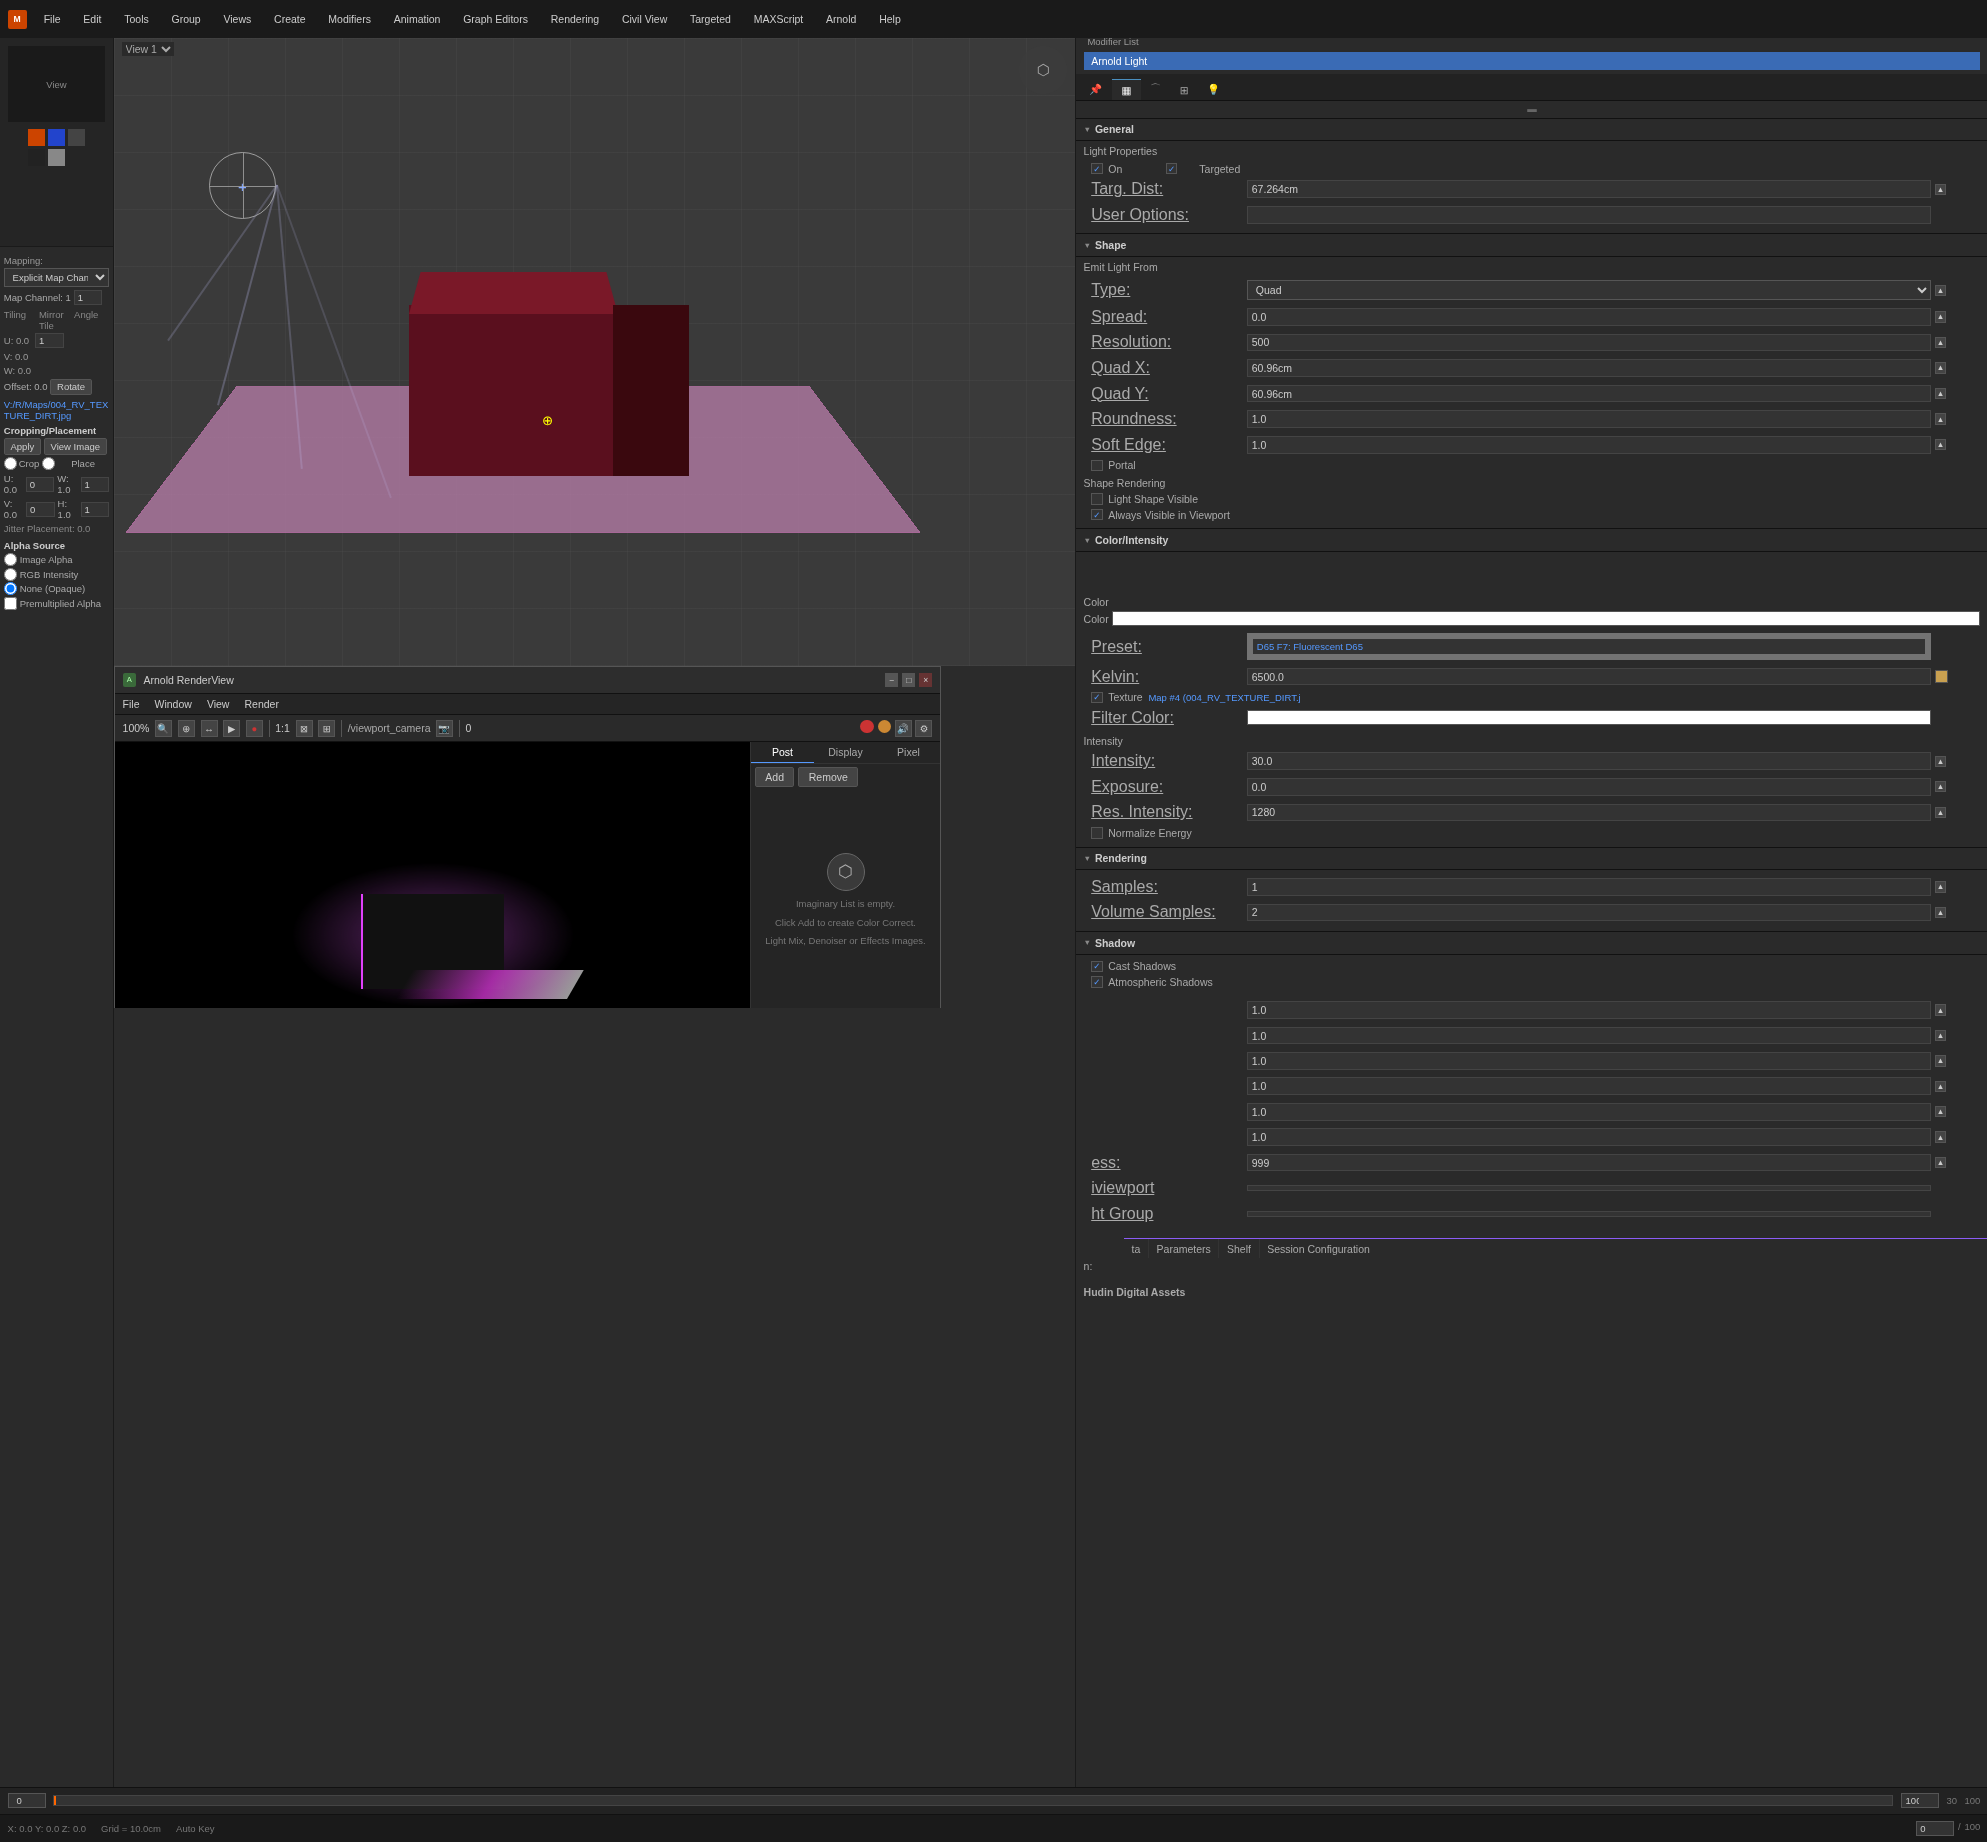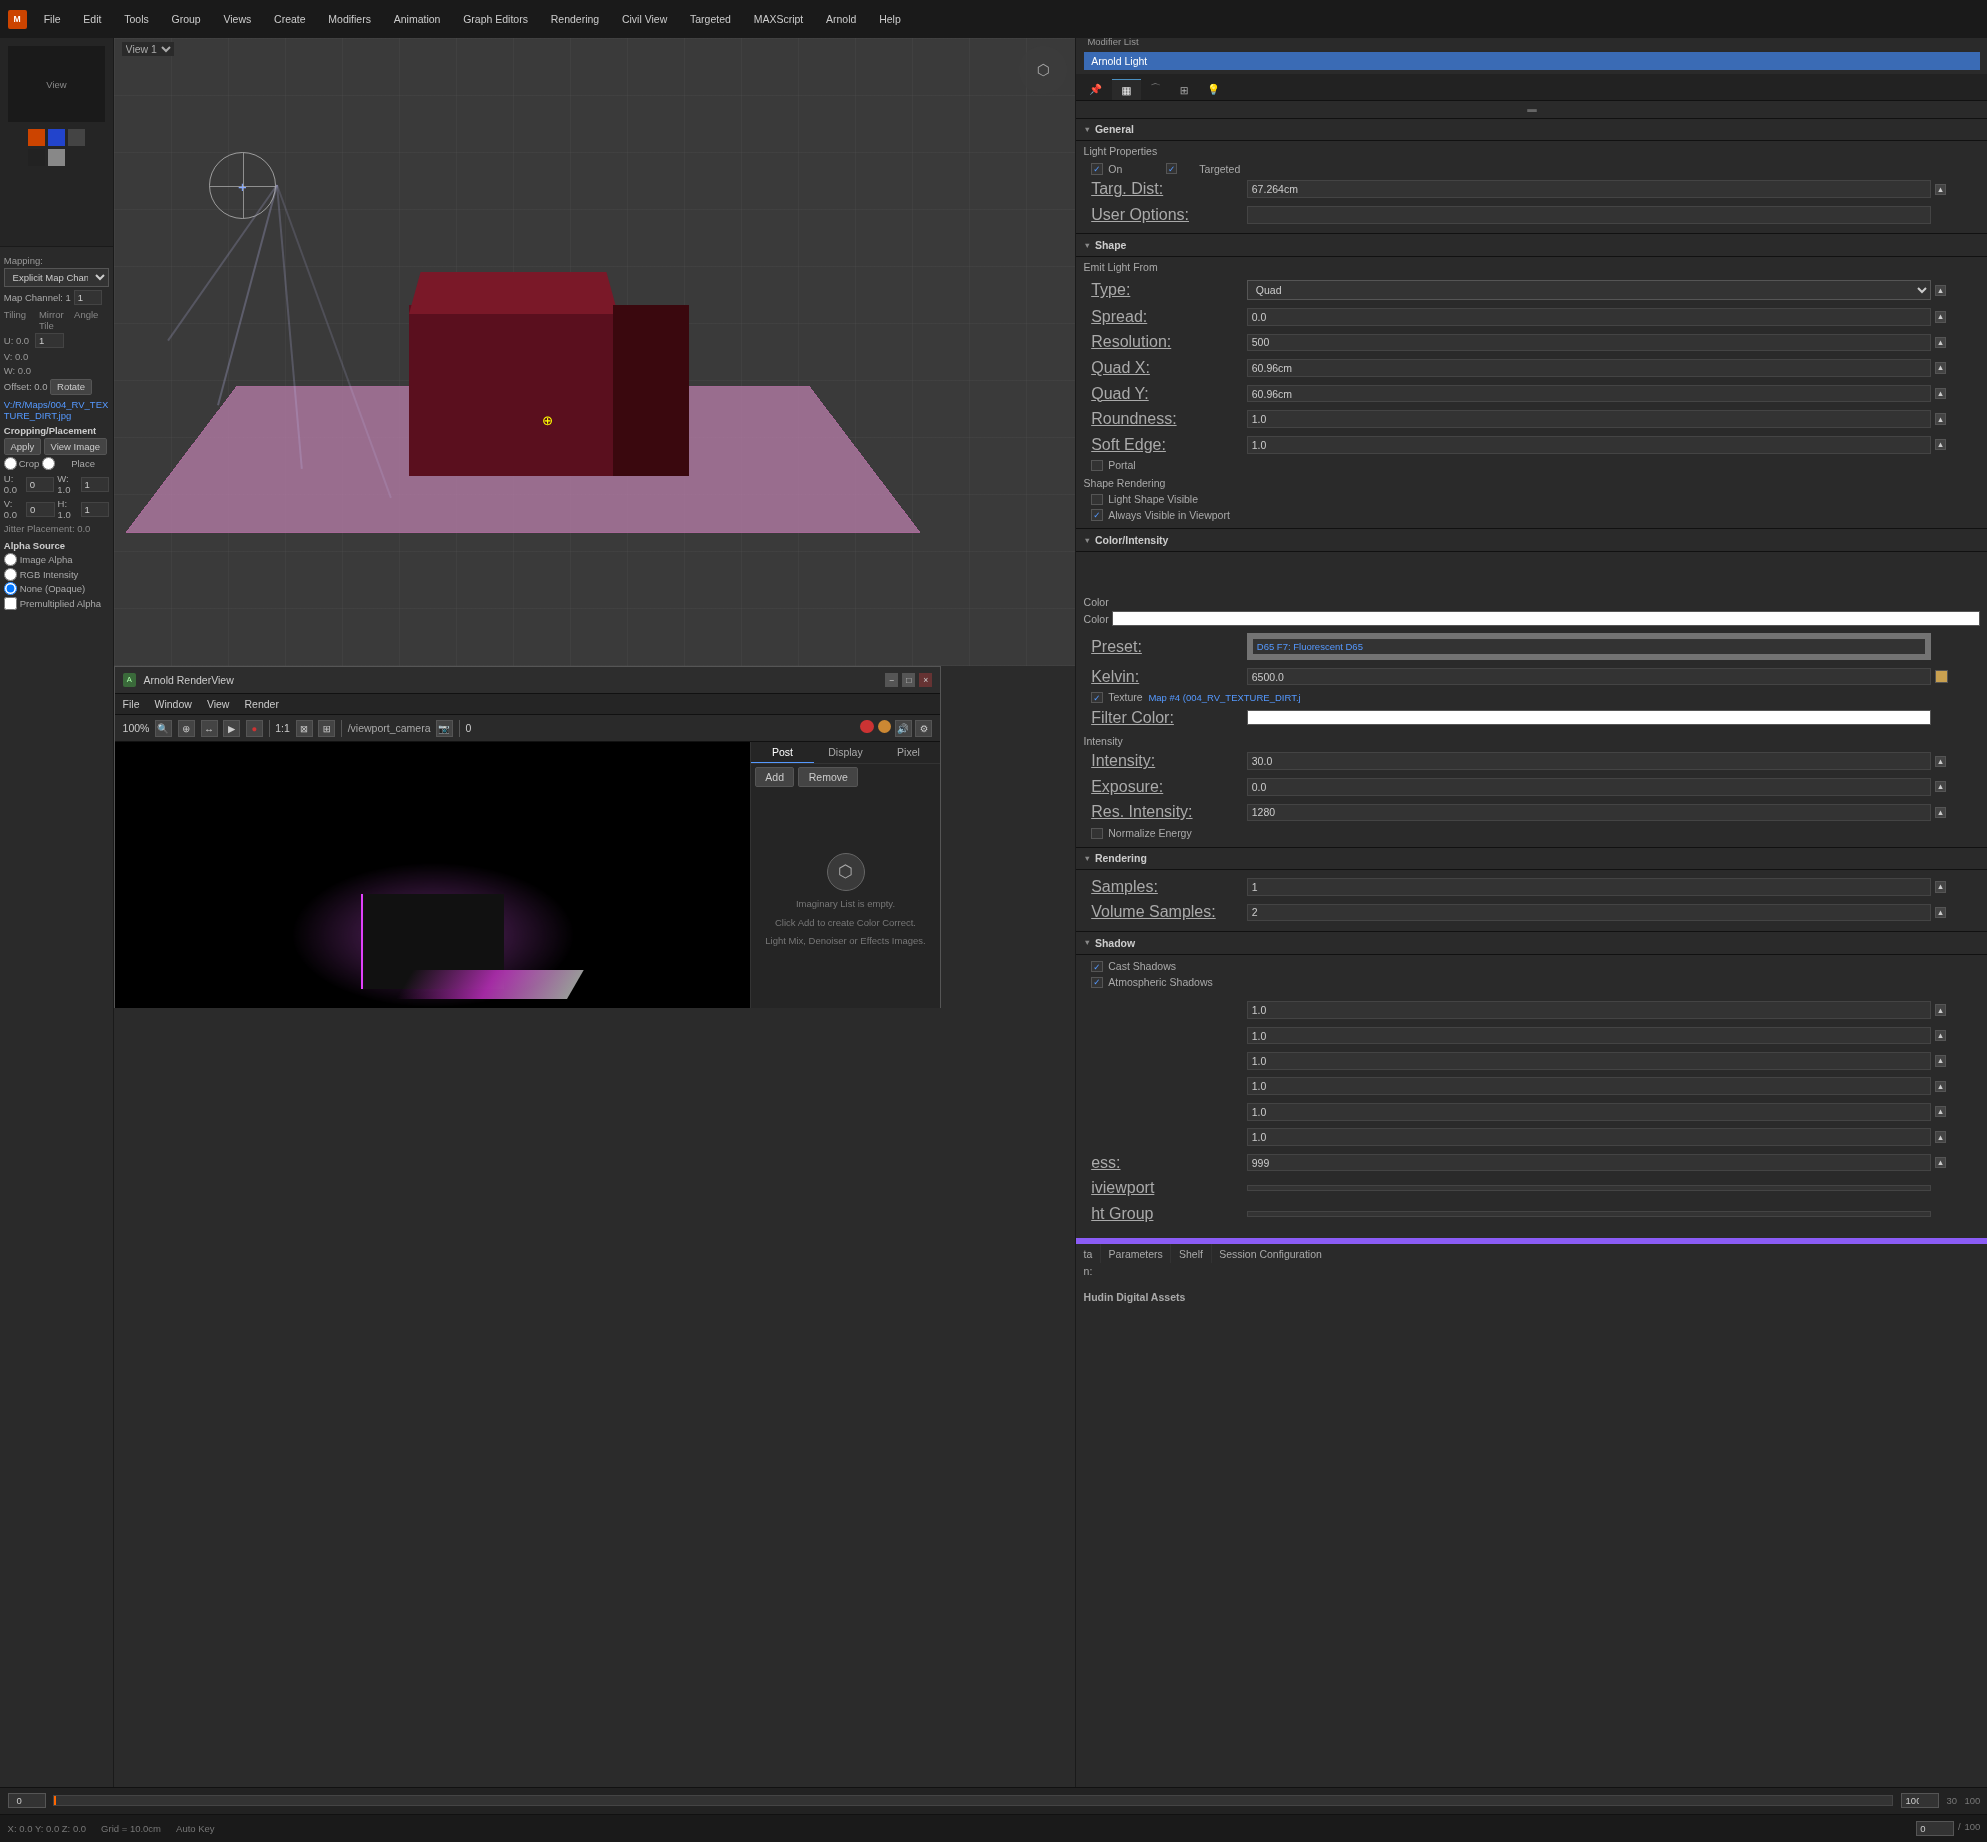--- a/index.html
+++ b/index.html
@@ -256,21 +256,21 @@
     }
     .prop-grid .value-blue {
       color: #5599ff;
       font-size: 10.5px;
       background: #333;
       border: 6px solid #737373;
       padding: 1.9px 3.8px;
     }
     .check-row {
       display: flex;
-      align-items: flex-end;
+      align-items: center;
       gap: 5.7px;
       padding: 1.9px 7.6px;
       font-size: 10.5px;
       color: #aaa;
     }
     .checkbox {
       width: 11.4px; height: 11.4px;
       background: #333;
       border: 1px solid #555;
       display: inline-flex;
@@ -932,21 +932,21 @@
       <div class="prop-grid">
         <span class="label">iviewport</span>
         <span class="value"></span>
       </div>
       <div class="prop-grid">
         <span class="label">ht Group</span>
         <span class="value"></span>
       </div>
     </div>
 
-    <div style="display:flex;border-top:6px solid #8b5cf6;margin-top:7.6px;">
+    <div style="display:flex;border-top:1px solid #8b5cf6;margin-top:7.6px;margin-left:48px;">
       <div style="padding:3.8px 7.6px;font-size:10.5px;color:#aaa;cursor:pointer;border-right:1px solid #333;">ta</div>
       <div style="padding:3.8px 7.6px;font-size:10.5px;color:#aaa;cursor:pointer;border-right:1px solid #333;">Parameters</div>
       <div style="padding:3.8px 7.6px;font-size:10.5px;color:#aaa;cursor:pointer;border-right:1px solid #333;">Shelf</div>
       <div style="padding:3.8px 7.6px;font-size:10.5px;color:#aaa;cursor:pointer;">Session Configuration</div>
     </div>
     <div style="padding:1.9px 7.6px;font-size:10.5px;color:#aaa;">n:</div>
 
     <div style="padding:3.8px 7.6px;font-size:10.5px;color:#aaa;font-weight:bold;margin-top:7.6px;">Hudin Digital Assets</div>
   </div>
 </div>

